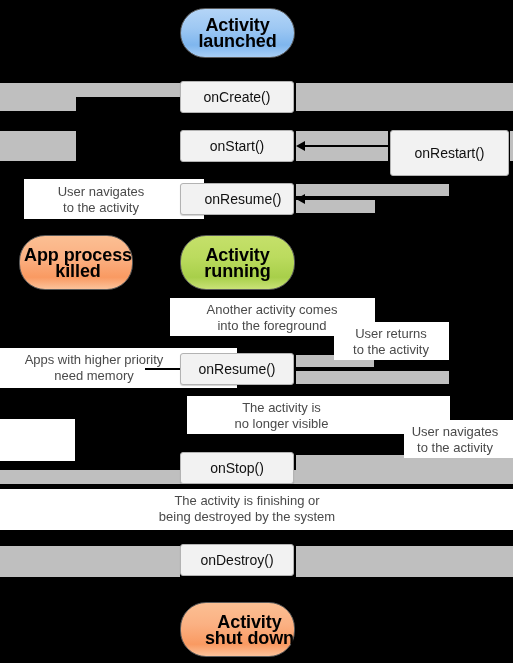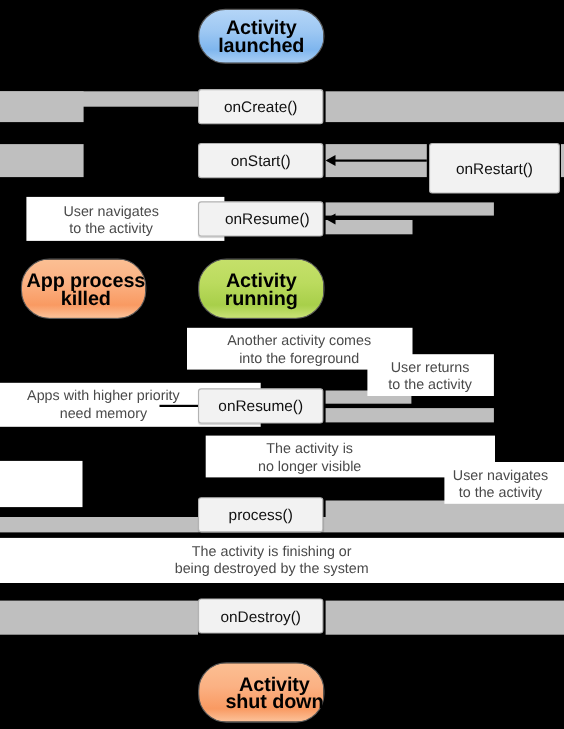--- a/index.html
+++ b/index.html
@@ -172,21 +172,21 @@
 
   <div class="method" style="left:180px; top:183px; width:114px; height:32px;padding-left:12px;">
     <span>onResume()</span>
   </div>
 
   <div class="method" style="left:180px; top:353px; width:114px; height:32px;">
     <span>onResume()</span>
   </div>
 
   <div class="method" style="left:180px; top:452px; width:114px; height:32px;">
-    <span>process()</span>
+    <span>onStop()</span>
   </div>
 
   <div class="method" style="left:180px; top:544px; width:114px; height:32px;">
     <span>onDestroy()</span>
   </div>
 
   <div class="note" style="left: 26px; top: 184px; width: 150px; white-space: pre-line;">User navigates
 to the activity</div>
 
   <div class="note" style="left: 172px; top: 302px; width: 200px; white-space: pre-line;">Another activity comes

